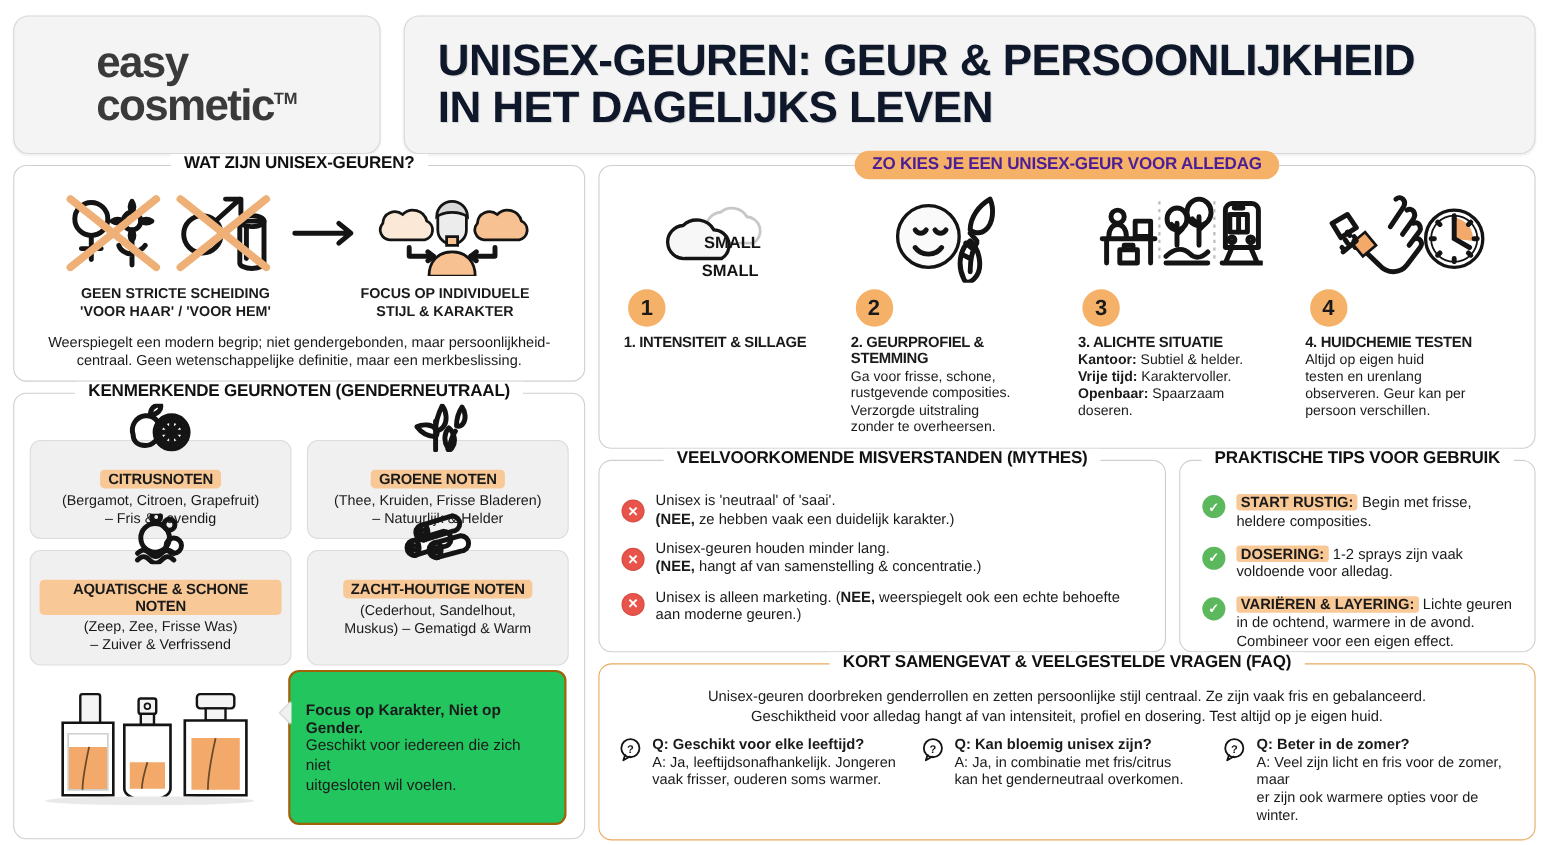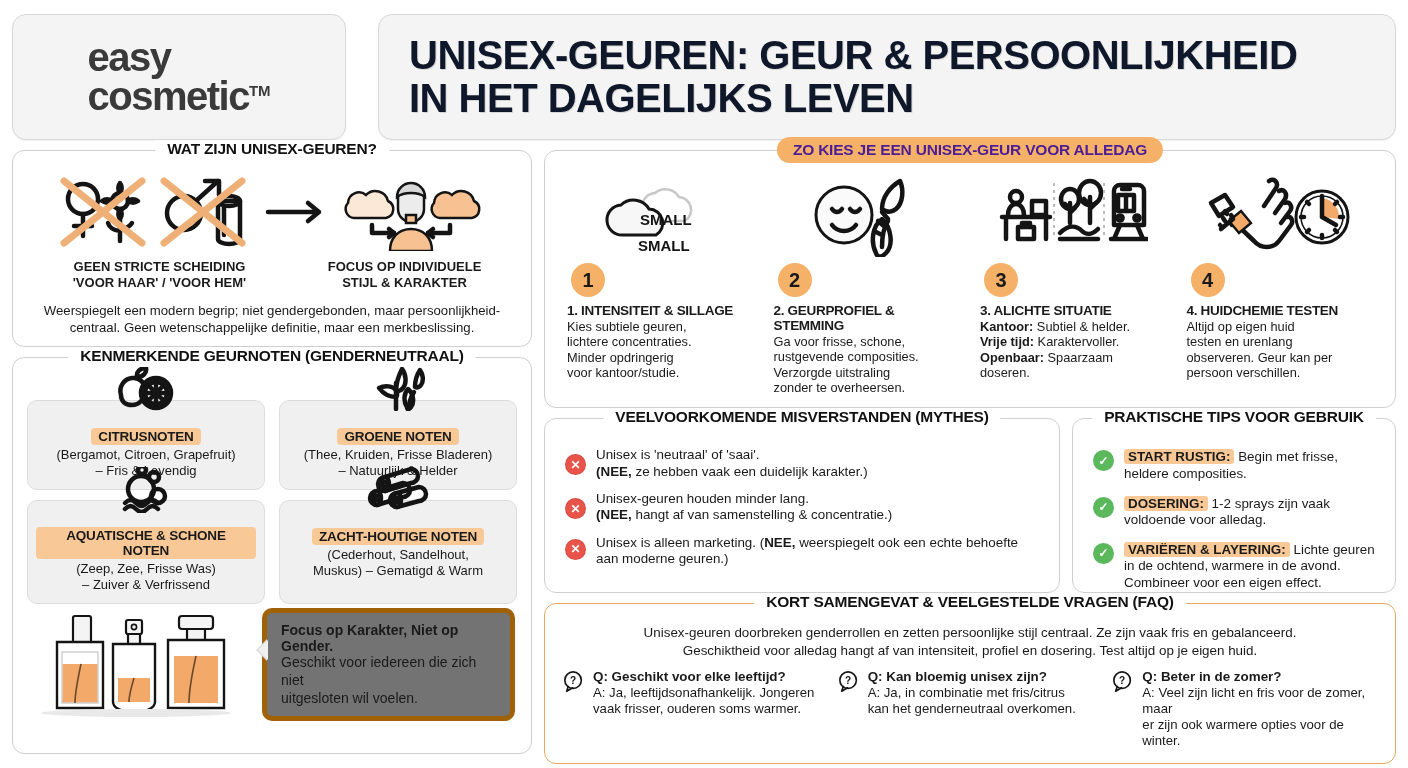--- a/index.html
+++ b/index.html
@@ -7,21 +7,21 @@
     width: 1408px; height: 768px;
     background: #ffffff;
     font-family: "Liberation Sans", sans-serif;
     color: #1a1a1a;
     overflow: hidden;
     position: relative;
   }
   .page { width: 1408px; height: 768px; padding: 14px 12px; display: flex; flex-direction: column; gap: 10px; }
 
   
-  .header { display: flex; gap: 32px; height: 126px; }
+  .header { display: flex; gap: 21px; height: 126px; }
   .logo-box {
     width: 334px; border: 1px solid #d8d8d8; border-radius: 14px;
     background: #f4f4f4; display: flex; align-items: center; justify-content: center;
     box-shadow: 0 1px 2px rgba(0,0,0,.06);
   }
   .logo-text { font-weight: 800; font-size: 40px; line-height: .98; letter-spacing: -1.5px; color: #3a3a3a; text-align: left; position: relative; }
   .logo-text .l1 { display:block; }
   .logo-text .l2 { display:block; }
   .logo-tm { font-size: 15px; vertical-align: super; font-weight: 700; letter-spacing: 0; }
   .title-box {
@@ -71,22 +71,22 @@
   .note-icon { position: absolute; top: -34px; left: 50%; transform: translateX(-50%); }
   .note-label {
     display: inline-block; background: #f8c996; border-radius: 4px; padding: 1px 7px;
     font-weight: 800; font-size: 13.5px; letter-spacing: -.2px;
   }
   .note-desc { font-size: 13px; line-height: 1.24; margin-top: 2px; }
 
   
   .bottles-row { display: flex; align-items: center; gap: 6px; padding: 4px 2px; }
   .bubble {
-    position: relative; background: #737373; border: 5px solid #a16207; border-radius: 10px;
-    padding: 9px 14px; flex: 1; margin-left: 12px;
+    position: relative; background: #22c55e; border: 2px solid #a16207; border-radius: 10px;
+    padding: 26px 14px; flex: 1; margin-left: 12px;
   }
   .bubble:before {
     content:''; position:absolute; left:-11px; top: 26px; width: 0; height: 0;
     border-top: 11px solid transparent; border-bottom: 11px solid transparent; border-right: 11px solid #dcdcdc;
   }
   .bubble:after {
     content:''; position:absolute; left:-9px; top: 27px; width: 0; height: 0;
     border-top: 10px solid transparent; border-bottom: 10px solid transparent; border-right: 10px solid #f0f0f0;
   }
   .bubble-strong { font-weight: 800; font-size: 14px; }
@@ -333,26 +333,20 @@
             <div class="step-icon">
               <svg width="130" height="82" viewBox="0 0 130 82">
                 <path d="M60 18a16 16 0 0 1 24 4 13 13 0 0 1 6 24H62a12 12 0 0 1-2-28z" fill="#fff" stroke="#c8c8c8" stroke-width="2.6"></path>
                 <path d="M26 30a18 18 0 0 1 28 4 14 14 0 0 1 7 26H28a14 14 0 0 1-2-30z" fill="#f7f7f7" stroke="#141414" stroke-width="3"></path>
                 <text x="45" y="50" font-family="Liberation Sans, sans-serif" font-size="15" font-weight="700" fill="#141414">SMALL</text>
                 <text x="43" y="76" font-family="Liberation Sans, sans-serif" font-size="15" font-weight="700" fill="#141414">SMALL</text>
               </svg>
             </div>
             <div class="step-badge">1</div>
             <div class="step-title">1. INTENSITEIT &amp; SILLAGE</div>
-            <div class="step-body">
-              <div>Kies subtiele geuren,</div>
-              <div>lichtere concentraties.</div>
-              <div>Minder opdringerig</div>
-              <div>voor kantoor/studie.</div>
-            </div>
           </div>
 
           <div class="step">
             <div class="step-icon">
               <svg width="130" height="82" viewBox="0 0 130 82">
                 <circle cx="42" cy="40" r="28" fill="#fafafa" stroke="#141414" stroke-width="3"></circle>
                 <path class="s-thin" d="M30 34c3 4 7 4 10 0M48 34c3 4 7 4 10 0" stroke-width="3"></path>
                 <path class="s-thin" d="M30 50c6 8 18 8 24 0" stroke-width="3"></path>
                 <path class="s-thin" d="M80 34c0-12 8-22 18-28 4 9 3 22-4 28s-14 0-14 0z" stroke-width="2.8"></path>
                 <path class="s-thin" d="M74 78c-6-12-3-28 6-34 9 8 12 26 4 34s-10 0-10 0z" stroke-width="2.8"></path>

